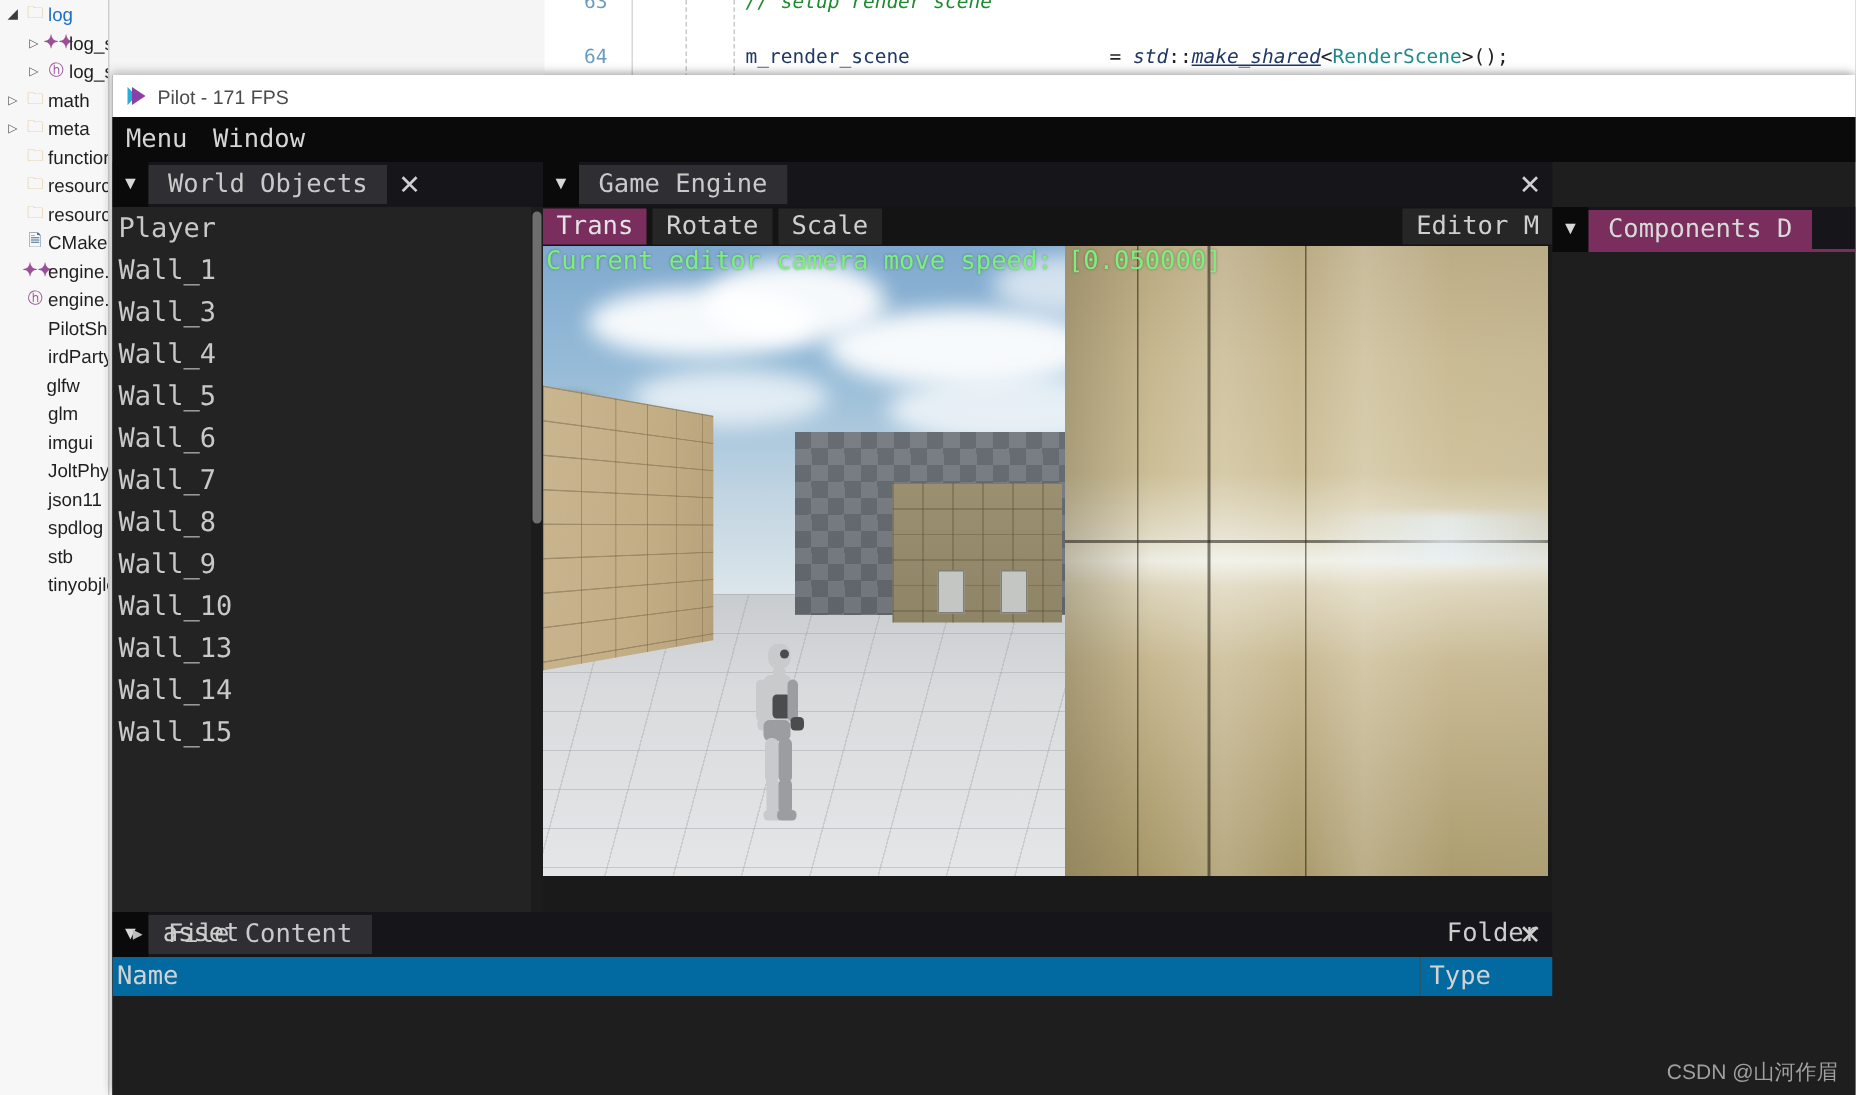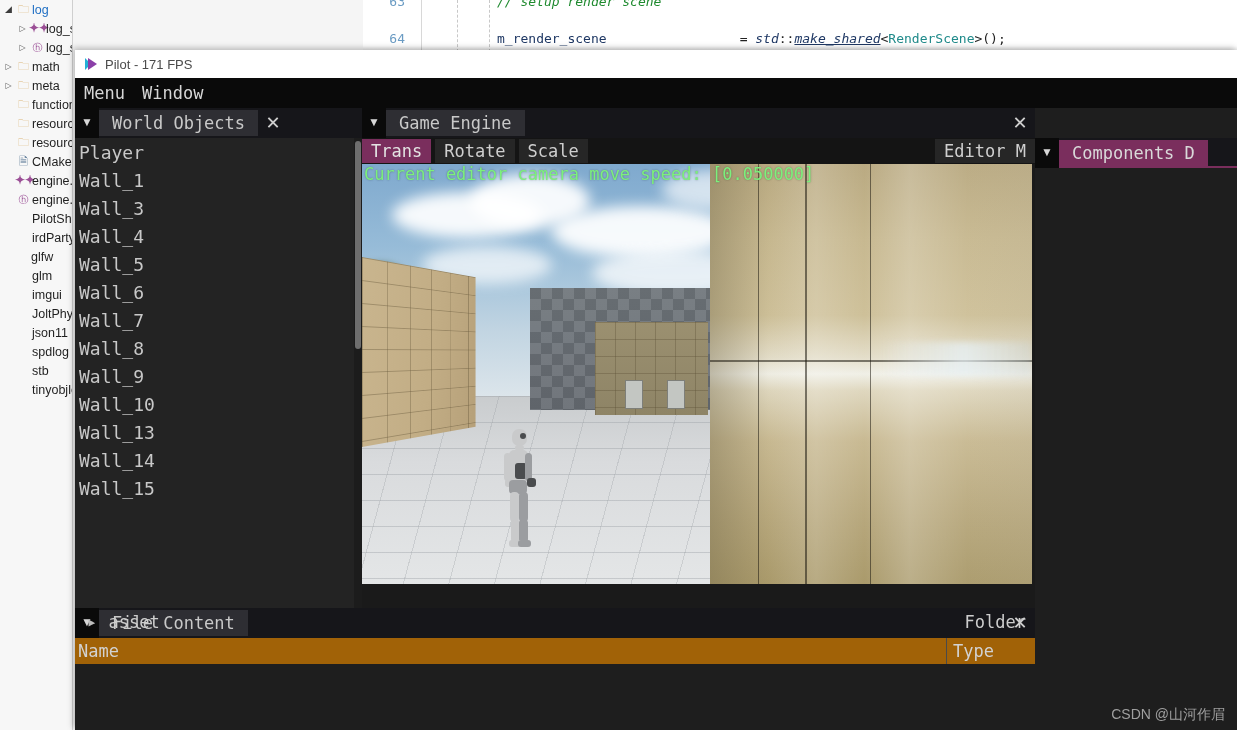--- a/index.html
+++ b/index.html
@@ -356,21 +356,21 @@
   }
   #fc-tabstrip {
     position: absolute; left: 0; top: 0;
     width: 960px; height: 30px;
     background: #16161a;
     display: flex; align-items: center;
   }
   #fc-header {
     position: absolute; left: 0; top: 30px;
     width: 960px; height: 26px;
-    background: #a16207;
+    background: #0369a1;
     display: flex; align-items: center;
     font-family: "DejaVu Sans Mono", monospace;
     font-size: 17px; color: #d2d2d2;
   }
   #fc-col-name { flex: 0 0 868px; padding-left: 3px; }
   #fc-col-divider { width: 1px; height: 26px; background: #4a4a4a; }
   #fc-col-type { flex: 1 1 auto; padding-left: 6px; }
   .fc-row {
     position: absolute; left: 0;
     width: 960px; height: 28px;

